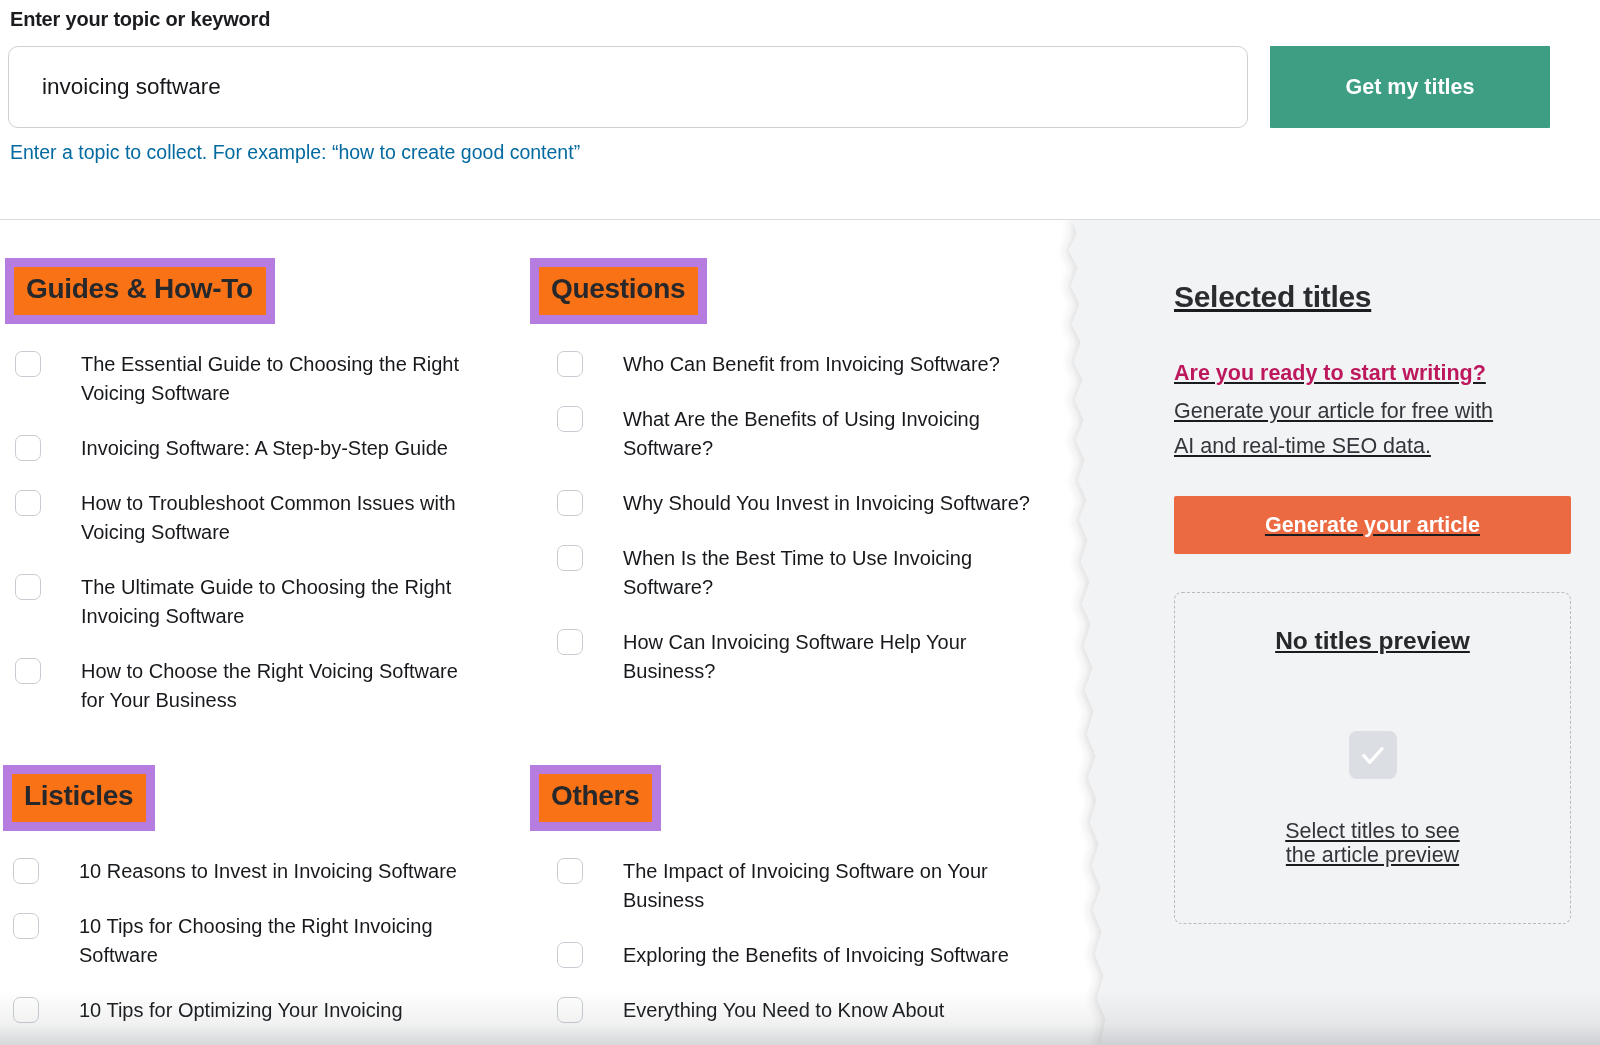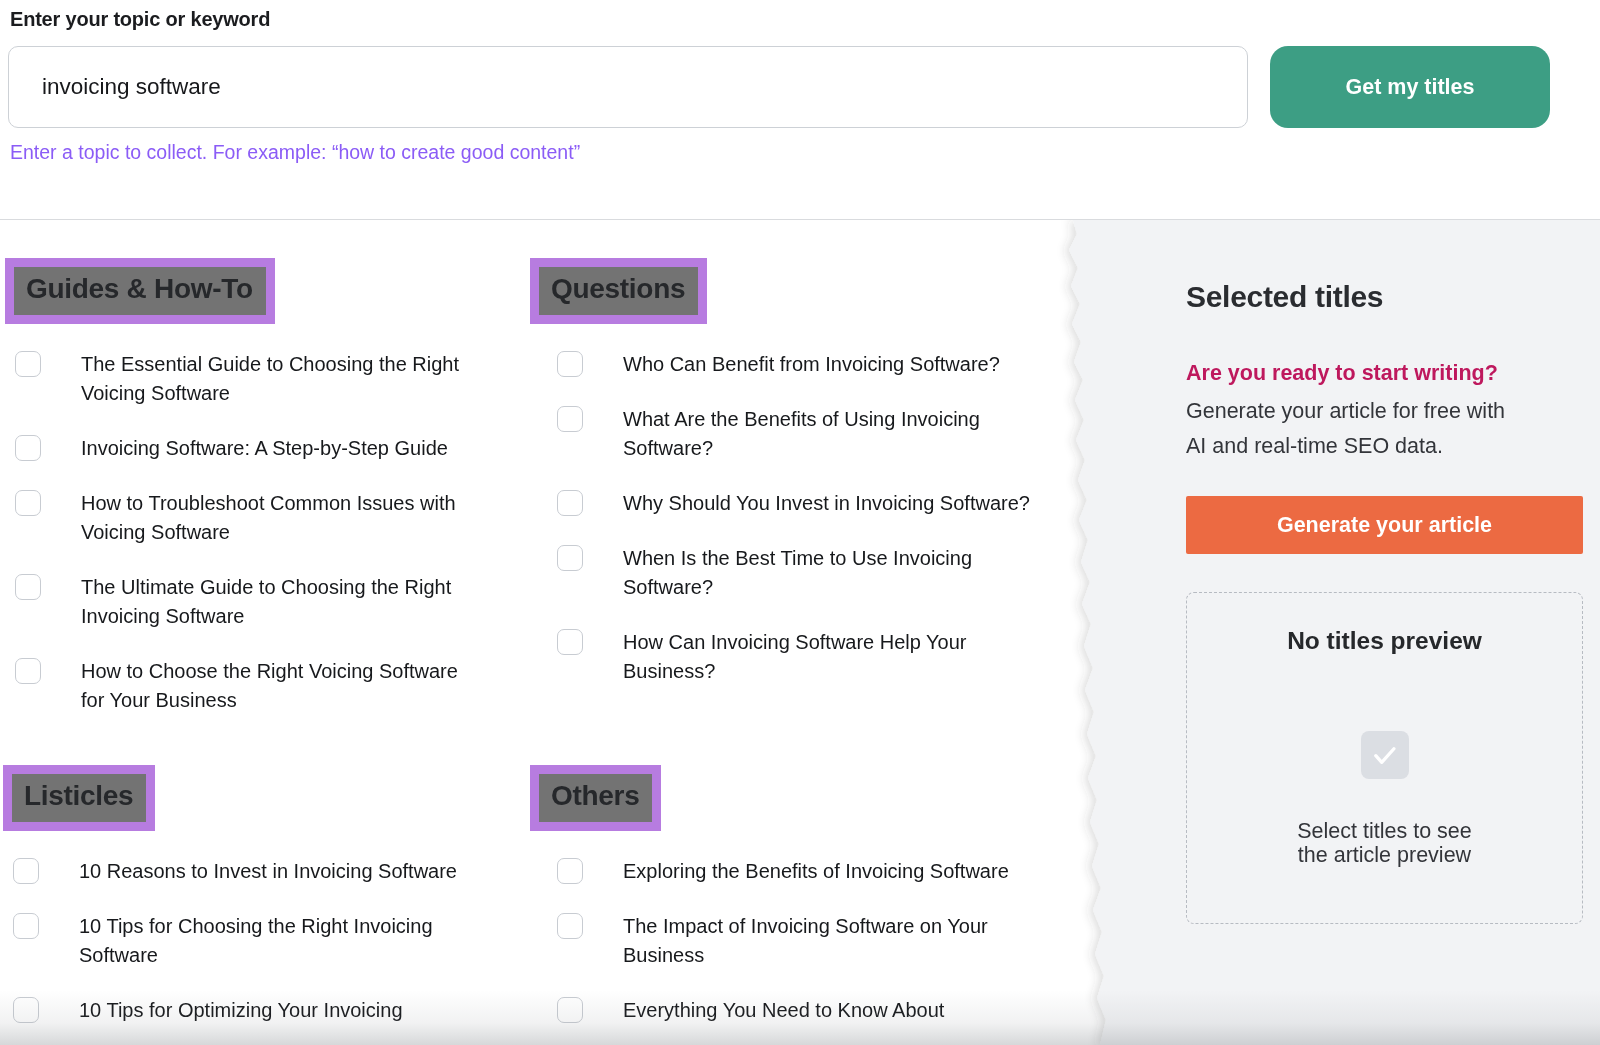--- a/index.html
+++ b/index.html
@@ -10,40 +10,40 @@
   }
   *{box-sizing:border-box;margin:0;padding:0;}
   html,body{background:#fff;}
   body{font-family:"Liberation Sans", sans-serif;color:#1A1B1E;}
   .page{position:relative;width:1600px;height:1045px;background:#fff;overflow:hidden;}
 
   
   .topic-label{position:absolute;left:10px;top:8px;font-size:20px;font-weight:bold;color:#1b1c1f;letter-spacing:-0.2px;}
   .topic-input{position:absolute;left:8px;top:46px;width:1240px;height:82px;border:1px solid #CDD1D6;border-radius:10px;
     padding:0 20px 0 33px;font-family:"Liberation Sans",sans-serif;font-size:22.5px;color:#17181b;outline:none;background:#fff;}
-  .get-titles-btn{position:absolute;left:1270px;top:46px;width:280px;height:82px;border:none;border-radius:18px;
+  .get-titles-btn{position:absolute;left:1270px;top:46px;width:280px;height:82px;border:none;border-radius:1px;
     background:var(--accent-green,#3D9E84);color:#fff;font-family:"Liberation Sans",sans-serif;font-size:21.5px;font-weight:bold;cursor:pointer;}
-  .helper-text{position:absolute;left:10px;top:141px;font-size:19.5px;color:#8b5cf6;}
+  .helper-text{position:absolute;left:10px;top:141px;font-size:19.5px;color:#0369a1;}
 
   .divider{position:absolute;left:0;top:219px;width:1600px;height:1px;background:#D9DBDE;}
 
   
   .title-group{position:absolute;}
-  .purple-box{display:inline-block;border:9px solid var(--highlight-purple,#B77CE0);background:#737373;padding:3px 13px 7px 12px;}
+  .purple-box{display:inline-block;border:9px solid var(--highlight-purple,#B77CE0);background:#f97316;padding:3px 13px 7px 12px;}
   .purple-box h2{font-size:28px;line-height:38px;font-weight:bold;color:#26282b;letter-spacing:-0.3px;}
   .title-list{display:flex;flex-direction:column;gap:26px;margin-top:26px;padding-left:10px;}
   .group-right .title-list{padding-left:27px;}
   .title-row{display:flex;align-items:flex-start;gap:20px;}
   .checkbox{flex:0 0 auto;width:26px;height:26px;border:1.5px solid #C8CCD2;border-radius:7px;background:#fff;margin-top:1px;cursor:pointer;}
   .title-label{margin-left:20px;font-size:20px;line-height:29px;color:#17191c;white-space:pre-line;max-width:460px;}
 
   
   .sidebar{position:absolute;left:1050px;top:220px;width:550px;height:825px;}
   .sidebar svg.torn{position:absolute;left:0;top:0;width:550px;height:825px;}
-  .sb-content{position:absolute;left:136px;top:0;width:397px;}
+  .sb-content{position:absolute;left:124px;top:0;width:397px;text-decoration:underline;}
   .sb-title{margin-top:60px;font-size:30px;line-height:34px;font-weight:bold;color:#2A2C30;letter-spacing:-0.3px;}
   .sb-question{margin-top:46px;font-size:21.5px;line-height:26px;font-weight:bold;color:#be185d;}
   .sb-desc{margin-top:8px;font-size:21.5px;line-height:35px;color:#33353a;white-space:pre-line;}
   .generate-btn{display:block;margin-top:32px;width:100%;height:58px;border:none;border-radius:2px;
     background:var(--accent-orange,#EC6A42);color:#fff;font-family:"Liberation Sans",sans-serif;font-size:21.5px;font-weight:bold;cursor:pointer;}
   .preview-box{margin-top:38px;height:332px;border:1.5px dashed #B7BBC2;border-radius:8px;text-align:center;}
   .preview-title{margin-top:34px;font-size:24.5px;font-weight:bold;color:#26282b;}
   .check-icon{width:48px;height:48px;margin:76px auto 0;background:#DBDEE3;border-radius:8px;display:flex;align-items:center;justify-content:center;}
   .preview-hint{margin-top:40px;font-size:21.5px;line-height:24px;color:#33353a;white-space:pre-line;}
 
@@ -160,27 +160,27 @@
   </section>
 
   <section class="title-group group-right" style="left:530px;top:765px;">
     <div class="purple-box">
       <h2>Others</h2>
     </div>
     <div class="title-list">
 
         <div class="title-row">
           <span class="checkbox"></span>
-          <span class="title-label">Exploring the Benefits of Invoicing Software</span>
-        </div>
-
-        <div class="title-row">
-          <span class="checkbox"></span>
           <span class="title-label">The Impact of Invoicing Software on Your
 Business</span>
+        </div>
+
+        <div class="title-row">
+          <span class="checkbox"></span>
+          <span class="title-label">Exploring the Benefits of Invoicing Software</span>
         </div>
 
         <div class="title-row">
           <span class="checkbox"></span>
           <span class="title-label">Everything You Need to Know About</span>
         </div>
       </div>
   </section>
 
   <aside class="sidebar">

